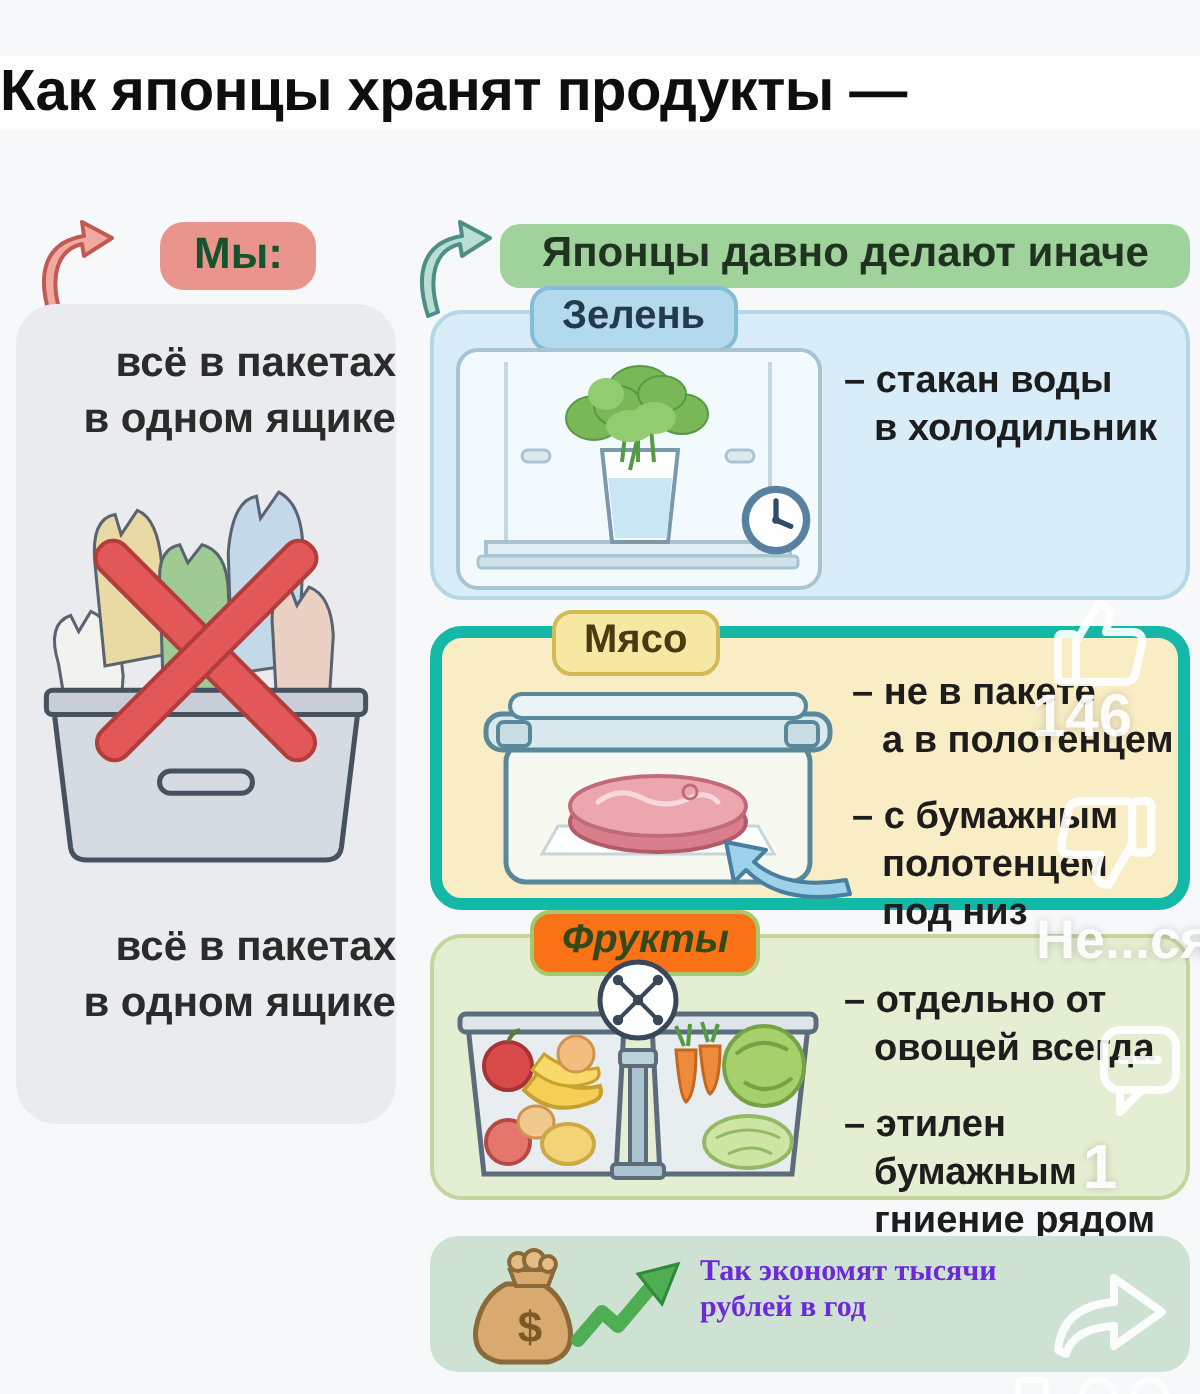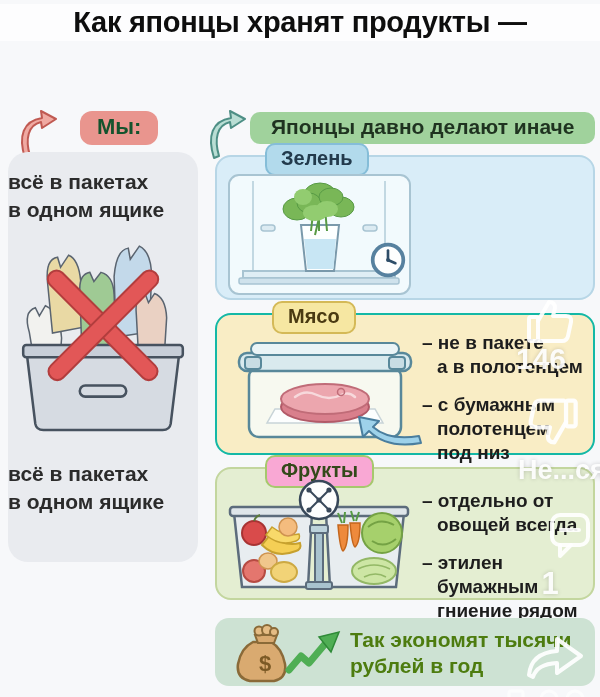--- a/index.html
+++ b/index.html
@@ -4,42 +4,42 @@
 <style>
   * { margin:0; padding:0; box-sizing:border-box; }
   html,body { width:600px; height:697px; }
   body {
     position:relative; overflow:hidden;
     background:#f7f8fa;
     font-family:"Liberation Sans", sans-serif;
     color:#1d1d1d;
   }
   .title {
-    position:absolute; top:4px; left:0; width:600px;
-    text-align:center; font-size:29px; font-weight:bold;
+    position:absolute; top:28px; left:0; width:600px;
+    font-size:29px; font-weight:bold;
     line-height:1.28; color:#0e0e0e; letter-spacing:-0.3px;
     background:#fdfdfe;
   }
   .title div { white-space:pre-line; }
 
   
   .we-arrow { position:absolute; left:16px; top:108px; }
   .we-badge {
     position:absolute; left:80px; top:111px;
     background:#e9958e; color:#14532d;
     font-size:22px; font-weight:bold;
     padding:3px 17px 5px; border-radius:12px;
   }
   .we-card {
     position:absolute; left:8px; top:152px; width:190px; height:410px;
     background:#e9ebef; border-radius:20px;
   }
   .we-caption {
     position:absolute; left:0; width:190px;
-    text-align:left; white-space:pre-line;
+    text-align:right; white-space:pre-line;
     font-size:21px; font-weight:600; color:#2b2b2b; line-height:1.32;
   }
   .we-caption.top { top:16px; }
   .we-caption.bottom { top:308px; }
   .drawer-wrap { position:absolute; left:9px; top:84px; }
 
   
   .jp-arrow { position:absolute; left:205px; top:107px; }
   .jp-badge {
     position:absolute; left:250px; top:112px;
@@ -50,43 +50,43 @@
   .card {
     position:absolute; left:215px; width:380px; border-radius:16px;
   }
   .card-badge {
     position:absolute; top:-14px; left:48px;
     font-size:20px; font-weight:bold;
     padding:2px 14px 4px; border-radius:10px;
   }
   .card-greens { top:155px; height:145px; background:#d9edf8; border:2px solid #b7d6e6;padding-left:48px; }
   .card-greens .card-badge { background:#b2daec; border:2px solid #85bdd8; color:#223a4c; }
-  .card-meat   { top:313px; height:142px; background:#f9edc5; border:2px solid #14b8a6; }
+  .card-meat   { top:313px; height:142px; background:#f9edc5; border:6px solid #14b8a6; }
   .card-meat .card-badge { background:#f6e7a2; border:2px solid #d4b957; color:#4a3a12; }
   .card-fruits { top:467px; height:133px; background:#e4eed2; border:2px solid #c3d69e; }
-  .card-fruits .card-badge { background:#f9a8d4; border:2px solid #a6c86d; color:#33491a; }
+  .card-fruits .card-badge { background:#f97316; border:2px solid #a6c86d; color:#33491a;font-style:italic; }
 
   .illus { position:absolute; }
   .bullets { position:absolute; left:205px; top:22px; width:172px; }
   .bullet {
     white-space:pre-line; font-size:19px; font-weight:600;
     line-height:1.28; color:#1d1d1d;
     padding-left:15px; text-indent:-15px; margin-bottom:13px;
     position:relative;
   }
   .clock-wrap { position:absolute; left:152px; top:84px; }
 
   .summary-card {
     position:absolute; left:215px; top:618px; width:380px; height:68px;
     background:#cde2d3; border-radius:14px;
   }
   .summary-text {
     position:absolute; left:135px; top:9px;
-    white-space:pre-line; font-size:21px; font-weight:bold;
-    color:#4d7c0f; line-height:1.22;
+    white-space:pre-line; font-size:15px; font-weight:bold;
+    color:#6d28d9; line-height:1.22;font-family:Liberation Serif, serif;
   }
   .money-wrap { position:absolute; left:12px; top:4px; }
 
   
   .ov { position:absolute; color:rgba(255,255,255,0.92); text-shadow:0 0 4px rgba(0,0,0,0.18); }
   .ov-like   { left:524px; top:295px; }
   .ov-count  { left:516px; top:342px; width:72px; text-align:left; font-size:30px; font-weight:bold; }
   .ov-dislike{ left:519px; top:394px; }
   .ov-comment-preview { left:518px; top:455px; font-size:27px; font-weight:bold; }
   .ov-bubble { left:547px; top:509px; }
@@ -169,20 +169,22 @@
         <ellipse cx="104" cy="24" rx="12" ry="9"></ellipse>
       </g>
       <g fill="#92cc70">
         <ellipse cx="76" cy="24" rx="9" ry="8"></ellipse>
           <ellipse cx="100" cy="36" rx="11" ry="8"></ellipse>
         <ellipse cx="88" cy="40" rx="12" ry="8"></ellipse>
       </g>
     </svg>
   </span>
   <div class="bullets">
+    <div class="bullet">– стакан воды
+в холодильник</div>
   </div>
   <span class="clock-wrap">
     <svg width="38" height="38" viewBox="0 0 36 36">
       <circle cx="18" cy="18" r="14.5" fill="#fefefe" stroke="#57819f" stroke-width="3.5"></circle>
       <line x1="18" y1="18" x2="18" y2="9" stroke="#2e4d68" stroke-width="2.5" stroke-linecap="round"></line>
       <line x1="18" y1="18" x2="25" y2="21" stroke="#2e4d68" stroke-width="2.5" stroke-linecap="round"></line>
       <circle cx="18" cy="18" r="1.8" fill="#2e4d68"></circle>
     </svg>
   </span>
 </section>

